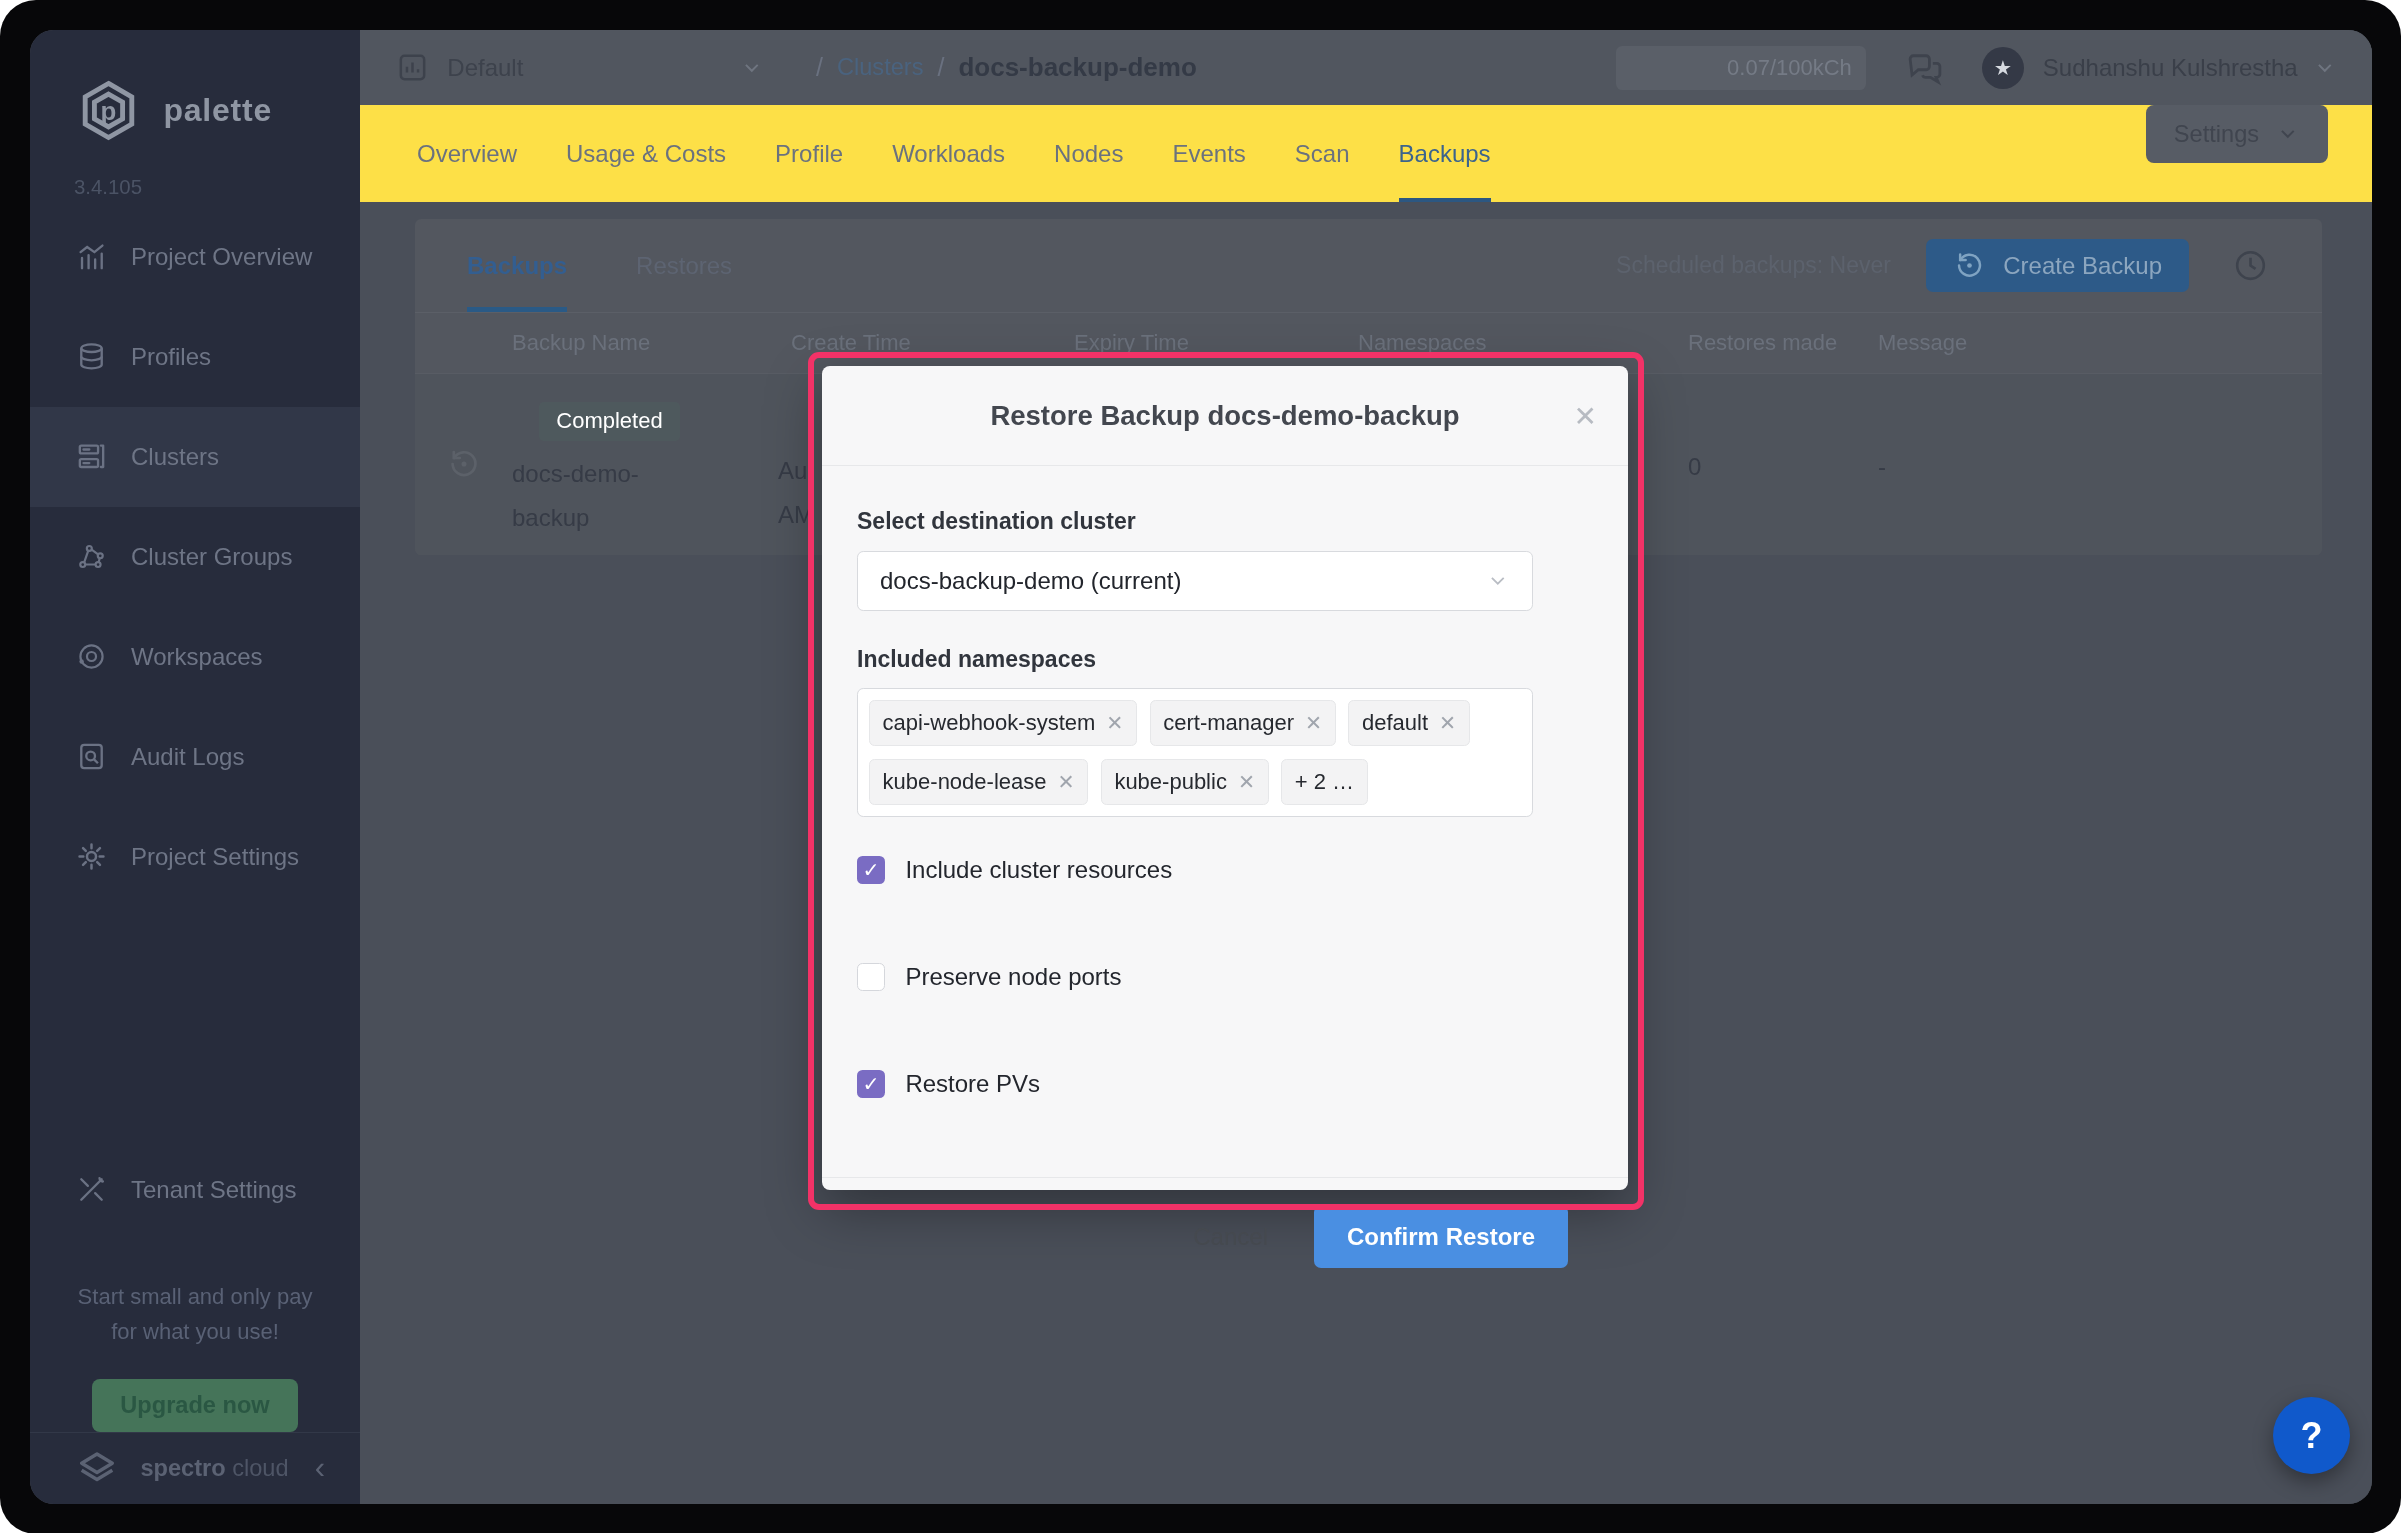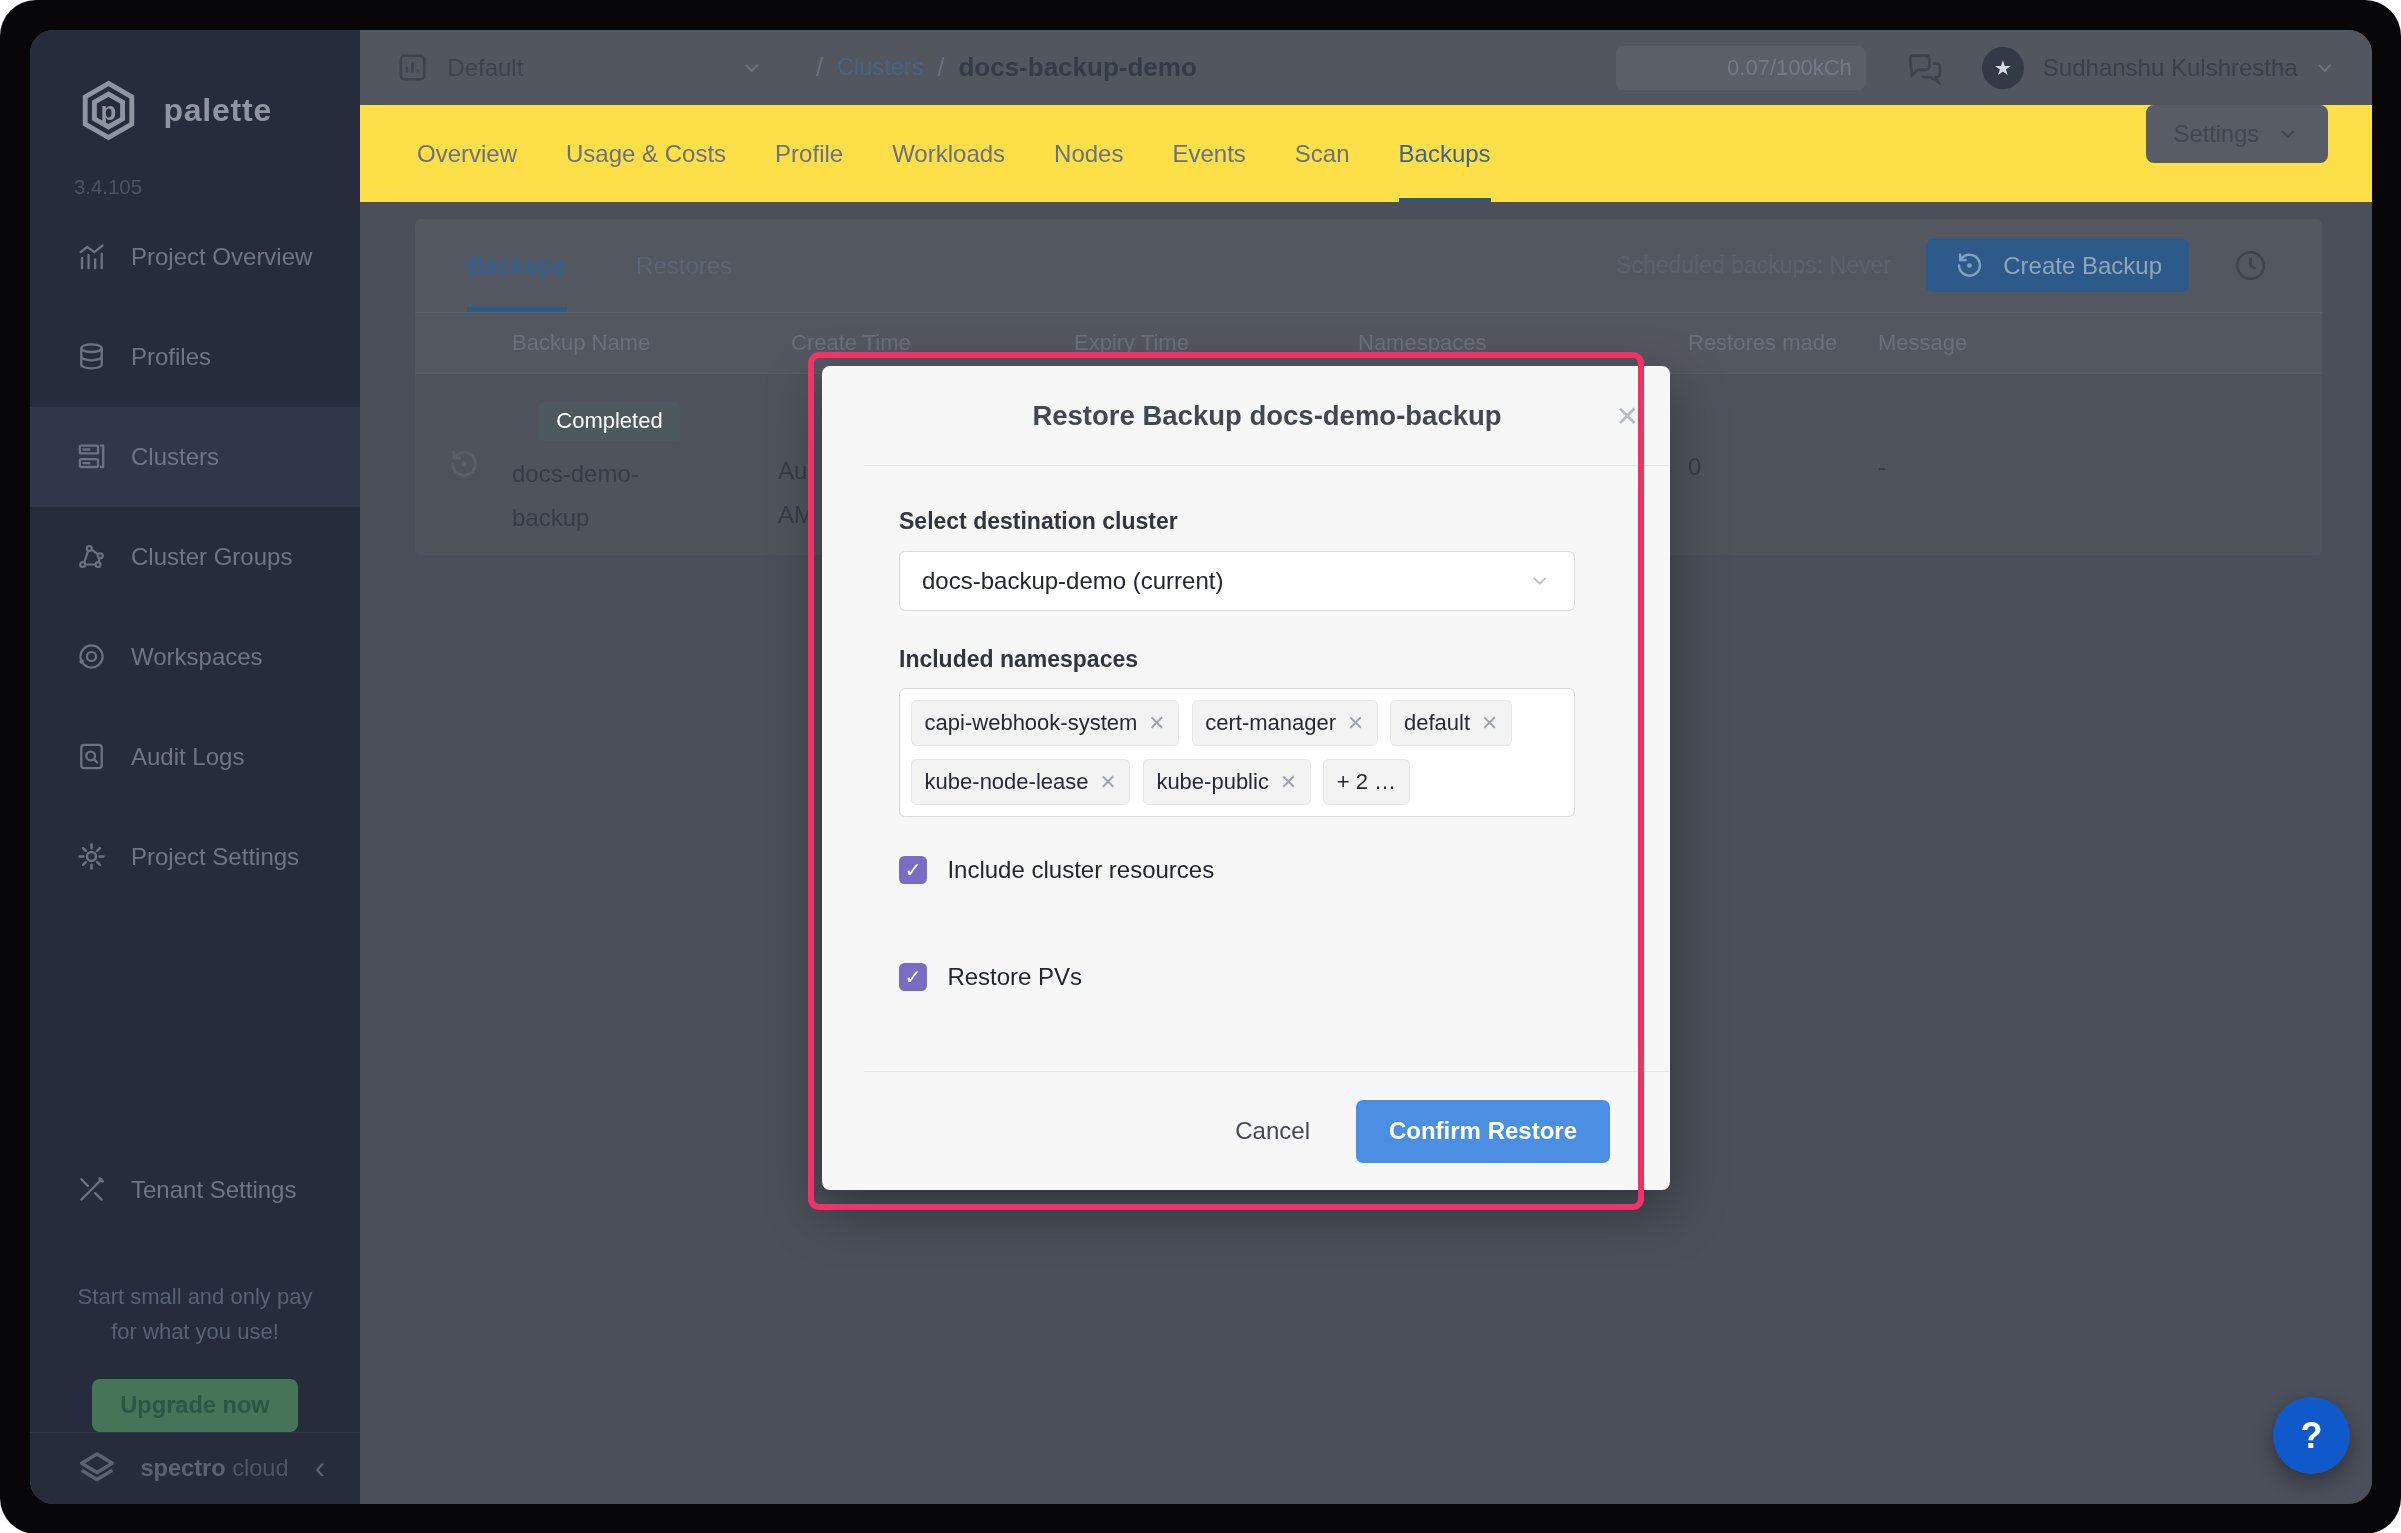--- a/index.html
+++ b/index.html
@@ -83,21 +83,21 @@
          color:#ffffff;font-size:22px;}
   .name-lines{margin-top:11px;font-size:24px;color:#363b46;line-height:44px;}
   .cell-time{position:absolute;left:363px;top:75px;font-size:24px;color:#363b46;line-height:44px;}
   .cell-restores{position:absolute;left:1273px;top:79px;font-size:24px;color:#363b46;}
   .cell-message{position:absolute;left:1463px;top:79px;font-size:24px;color:#363b46;}
 
   
   .annotation{position:absolute;left:778px;top:322px;width:836px;height:858px;border:6.3px solid #f23267;
               border-radius:11px;box-sizing:border-box;z-index:11;pointer-events:none;}
   .modal{position:absolute;left:792px;top:336px;width:806px;height:824px;background:#f7f7f8;border-radius:7.9px;
-         z-index:10;display:flex;flex-direction:column;box-shadow:0 19px 55px rgba(0,0,0,0.35);padding-left:42px;}
+         z-index:10;display:flex;flex-direction:column;box-shadow:0 19px 55px rgba(0,0,0,0.35);}
   .modal-header{position:relative;height:99px;flex:0 0 99px;border-bottom:0.8px solid #e7e8ea;display:flex;
                 align-items:center;justify-content:center;}
   .modal-title{font-size:27.5px;font-weight:600;color:#43474f;}
   .modal-close{position:absolute;right:31px;top:50%;transform:translateY(-50%);font-size:28px;color:#b7bbc2;cursor:pointer;}
   .modal-body{padding:42px 35px 0 35px;flex:1;}
   .f-label{font-size:23px;font-weight:700;color:#31353d;margin-bottom:15.7px;}
   .select{width:676px;height:60px;border:0.8px solid #d8dade;border-radius:6.3px;background:#ffffff;display:flex;
           align-items:center;padding:0 22px;box-sizing:border-box;margin-bottom:35px;cursor:pointer;}
   .select-value{font-size:24px;color:#22252c;}
   .select .chev{margin-left:auto;color:#b9bdc4;}
@@ -410,20 +410,24 @@
               <span class="tag-x">✕</span>
             </span>
             <span class="tag">+ 2 …</span>
           </div>
         <div id="cb-rows">
             <div class="cb-row">
               <span class="cb checked">✓</span>
               <span class="cb-label">Include cluster resources</span>
             </div>
             <div class="cb-row">
+              <span class="cb unchecked"></span>
+              <span class="cb-label">Preserve node ports</span>
+            </div>
+            <div class="cb-row">
               <span class="cb checked">✓</span>
               <span class="cb-label">Restore PVs</span>
             </div>
           </div>
       </div>
       <div class="modal-footer">
         <span class="cancel-btn">Cancel</span>
         <div class="confirm-btn">Confirm Restore</div>
       </div>
     </div>

